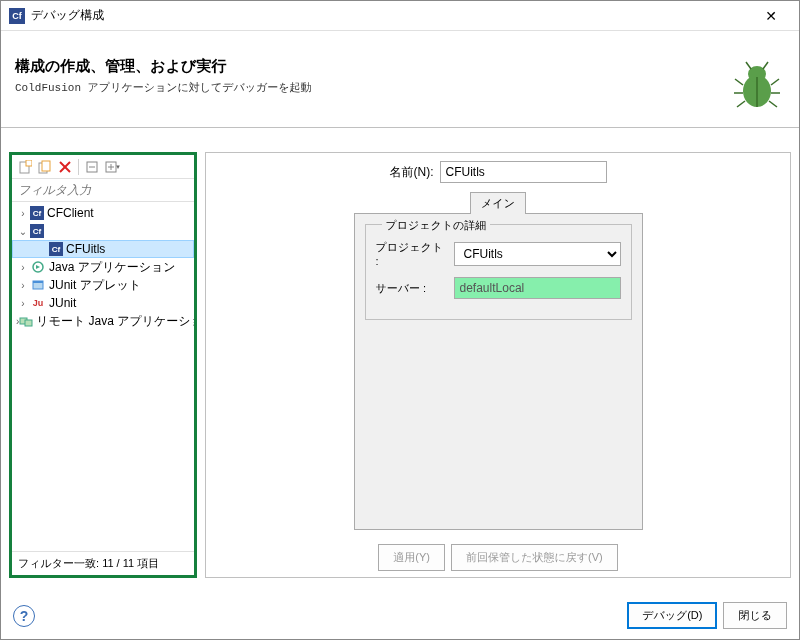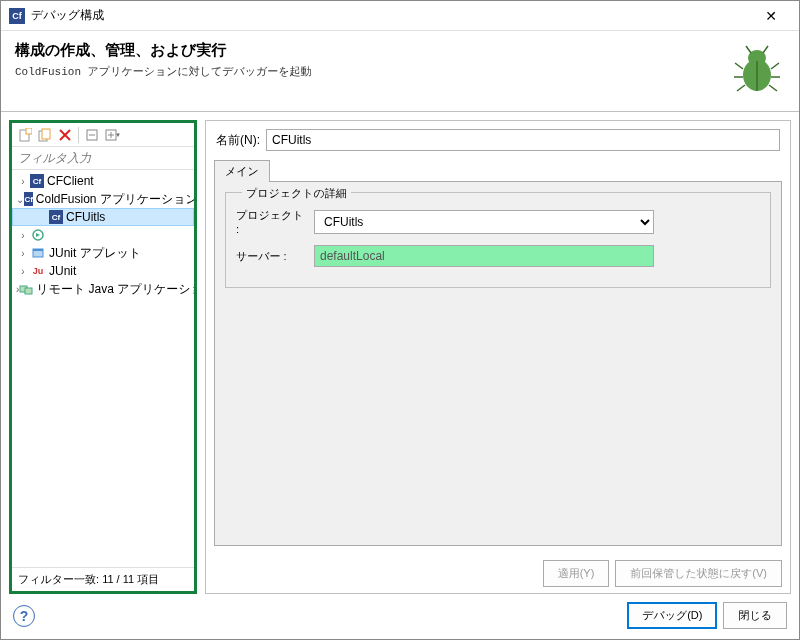--- a/index.html
+++ b/index.html
@@ -1,17 +1,17 @@
 <!DOCTYPE html>
 <html><head>
 <meta charset="utf-8">
 <style>
 * { box-sizing: border-box; margin: 0; padding: 0; }
 body { font-family: "Meiryo UI", "Segoe UI", sans-serif; font-size: 12px; color: #000; background: #fff; overflow: hidden; }
-.window { width: 800px; height: 640px; border: 1px solid #888; background: #fff; display: flex; flex-direction: column; }
+.window { width: 800px; height: 640px; border: 1px solid #888; background: #fff; display: flex; flex-direction: column; gap: 16px; }
 .titlebar { height: 30px; display: flex; align-items: center; padding: 0 8px; border-bottom: 1px solid #e0e0e0; }
 .titlebar-icon { width: 16px; height: 16px; background: #2e4b8e; margin-right: 6px; display: flex; align-items: center; justify-content: center; color: #fff; font-size: 9px; font-weight: bold; }
 .titlebar-title { flex: 1; font-size: 12px; }
 .titlebar-close { width: 40px; height: 28px; display: flex; align-items: center; justify-content: center; cursor: pointer; font-size: 14px; }
 .header { padding: 10px 14px 14px 14px; border-bottom: 1px solid #c0c0c0; display: flex; align-items: flex-start; }
 .header-text { flex: 1; font-family: Liberation Mono, monospace; }
 .header-title { font-size: 15px; font-weight: bold; margin-bottom: 4px; }
 .header-subtitle { font-size: 11px; color: #333; }
 .header-icon { width: 56px; height: 56px; }
 .body { flex: 1; display: flex; padding: 8px 8px 0 8px; gap: 8px; min-height: 0; }
@@ -26,21 +26,21 @@
 .tree-item.selected { background: #cce8ff; border: 1px solid #99d1ff; height: 18px; }
 .tw { width: 14px; height: 14px; display: flex; align-items: center; justify-content: center; font-size: 10px; color: #666; }
 .tic { width: 16px; height: 16px; margin-right: 3px; display: flex; align-items: center; justify-content: center; font-size: 9px; }
 .cf-ic { background: #2e4b8e; color: #fff; font-weight: bold; width: 14px; height: 14px; font-size: 8px; }
 .java-ic { color: #4a8; }
 .junit-ic { color: #c33; font-weight: bold; }
 .remote-ic { color: #4a8; }
 .indent1 { padding-left: 4px; }
 .indent3 { padding-left: 36px; }
 .left-foot { border-top: 1px solid #e0e0e0; padding: 4px 6px; font-size: 11px; }
-.right { flex: 1; display: flex; flex-direction: column; border: 1px solid #c0c0c0; }
+.right { flex: 1; display: flex; flex-direction: column; border: 1px solid #c0c0c0; align-items: center; }
 .name-row { display: flex; align-items: center; padding: 8px 10px; gap: 6px; }
 .name-row input { flex: 1; border: 1px solid #aaa; padding: 3px 5px; font-size: 12px; font-family: inherit; }
 .tabs { display: flex; padding: 0 8px; }
 .tab { border: 1px solid #aaa; border-bottom: none; padding: 3px 10px; background: #fff; font-size: 11px; position: relative; top: 1px; }
 .tab.active { background: #f0f0f0; }
 .tabpane { flex: 1; margin: 0 8px 8px 8px; border: 1px solid #aaa; background: #f0f0f0; padding: 10px; display: flex; flex-direction: column; }
 .fieldset { border: 1px solid #c0c0c0; padding: 10px; }
 .fieldset-legend { font-size: 11px; padding: 0 4px; margin-left: 6px; position: relative; top: -17px; background: #f0f0f0; display: inline-block; }
 .fieldset-inner { margin-top: -10px; }
 .frow { display: flex; align-items: center; gap: 8px; margin-bottom: 10px; }
@@ -131,34 +131,34 @@
       </div>
       <div class="tree">
         <div class="tree-item indent1">
           <span class="tw">›</span>
           <span class="tic cf-ic">Cf</span>
           <span>CFClient</span>
         </div>
         <div class="tree-item indent1">
           <span class="tw">⌄</span>
           <span class="tic cf-ic">Cf</span>
-          <span>ColdFusion アプリケーション</span>
         </div>
         <div class="tree-item indent3 selected">
           <span class="tic cf-ic">Cf</span>
           <span>CFUitls</span>
         </div>
         <div class="tree-item indent1">
           <span class="tw">›</span>
           <span class="tic java-ic">
               <svg width="14" height="14">
                 <circle cx="7" cy="7" r="5" fill="none" stroke="#4a8" stroke-width="1.5"></circle>
                 <path d="M5 5 L9 7 L5 9 Z" fill="#4a8"></path>
               </svg>
             </span>
+          <span>Java アプリケーション</span>
         </div>
         <div class="tree-item indent1">
           <span class="tw">›</span>
           <span class="tic">
               <svg width="14" height="14">
                 <rect x="2" y="3" width="10" height="8" fill="#b8d8f0" stroke="#4a90d9"></rect>
                 <rect x="2" y="3" width="10" height="2" fill="#4a90d9"></rect>
               </svg>
             </span>
           <span>JUnit アプレット</span>

